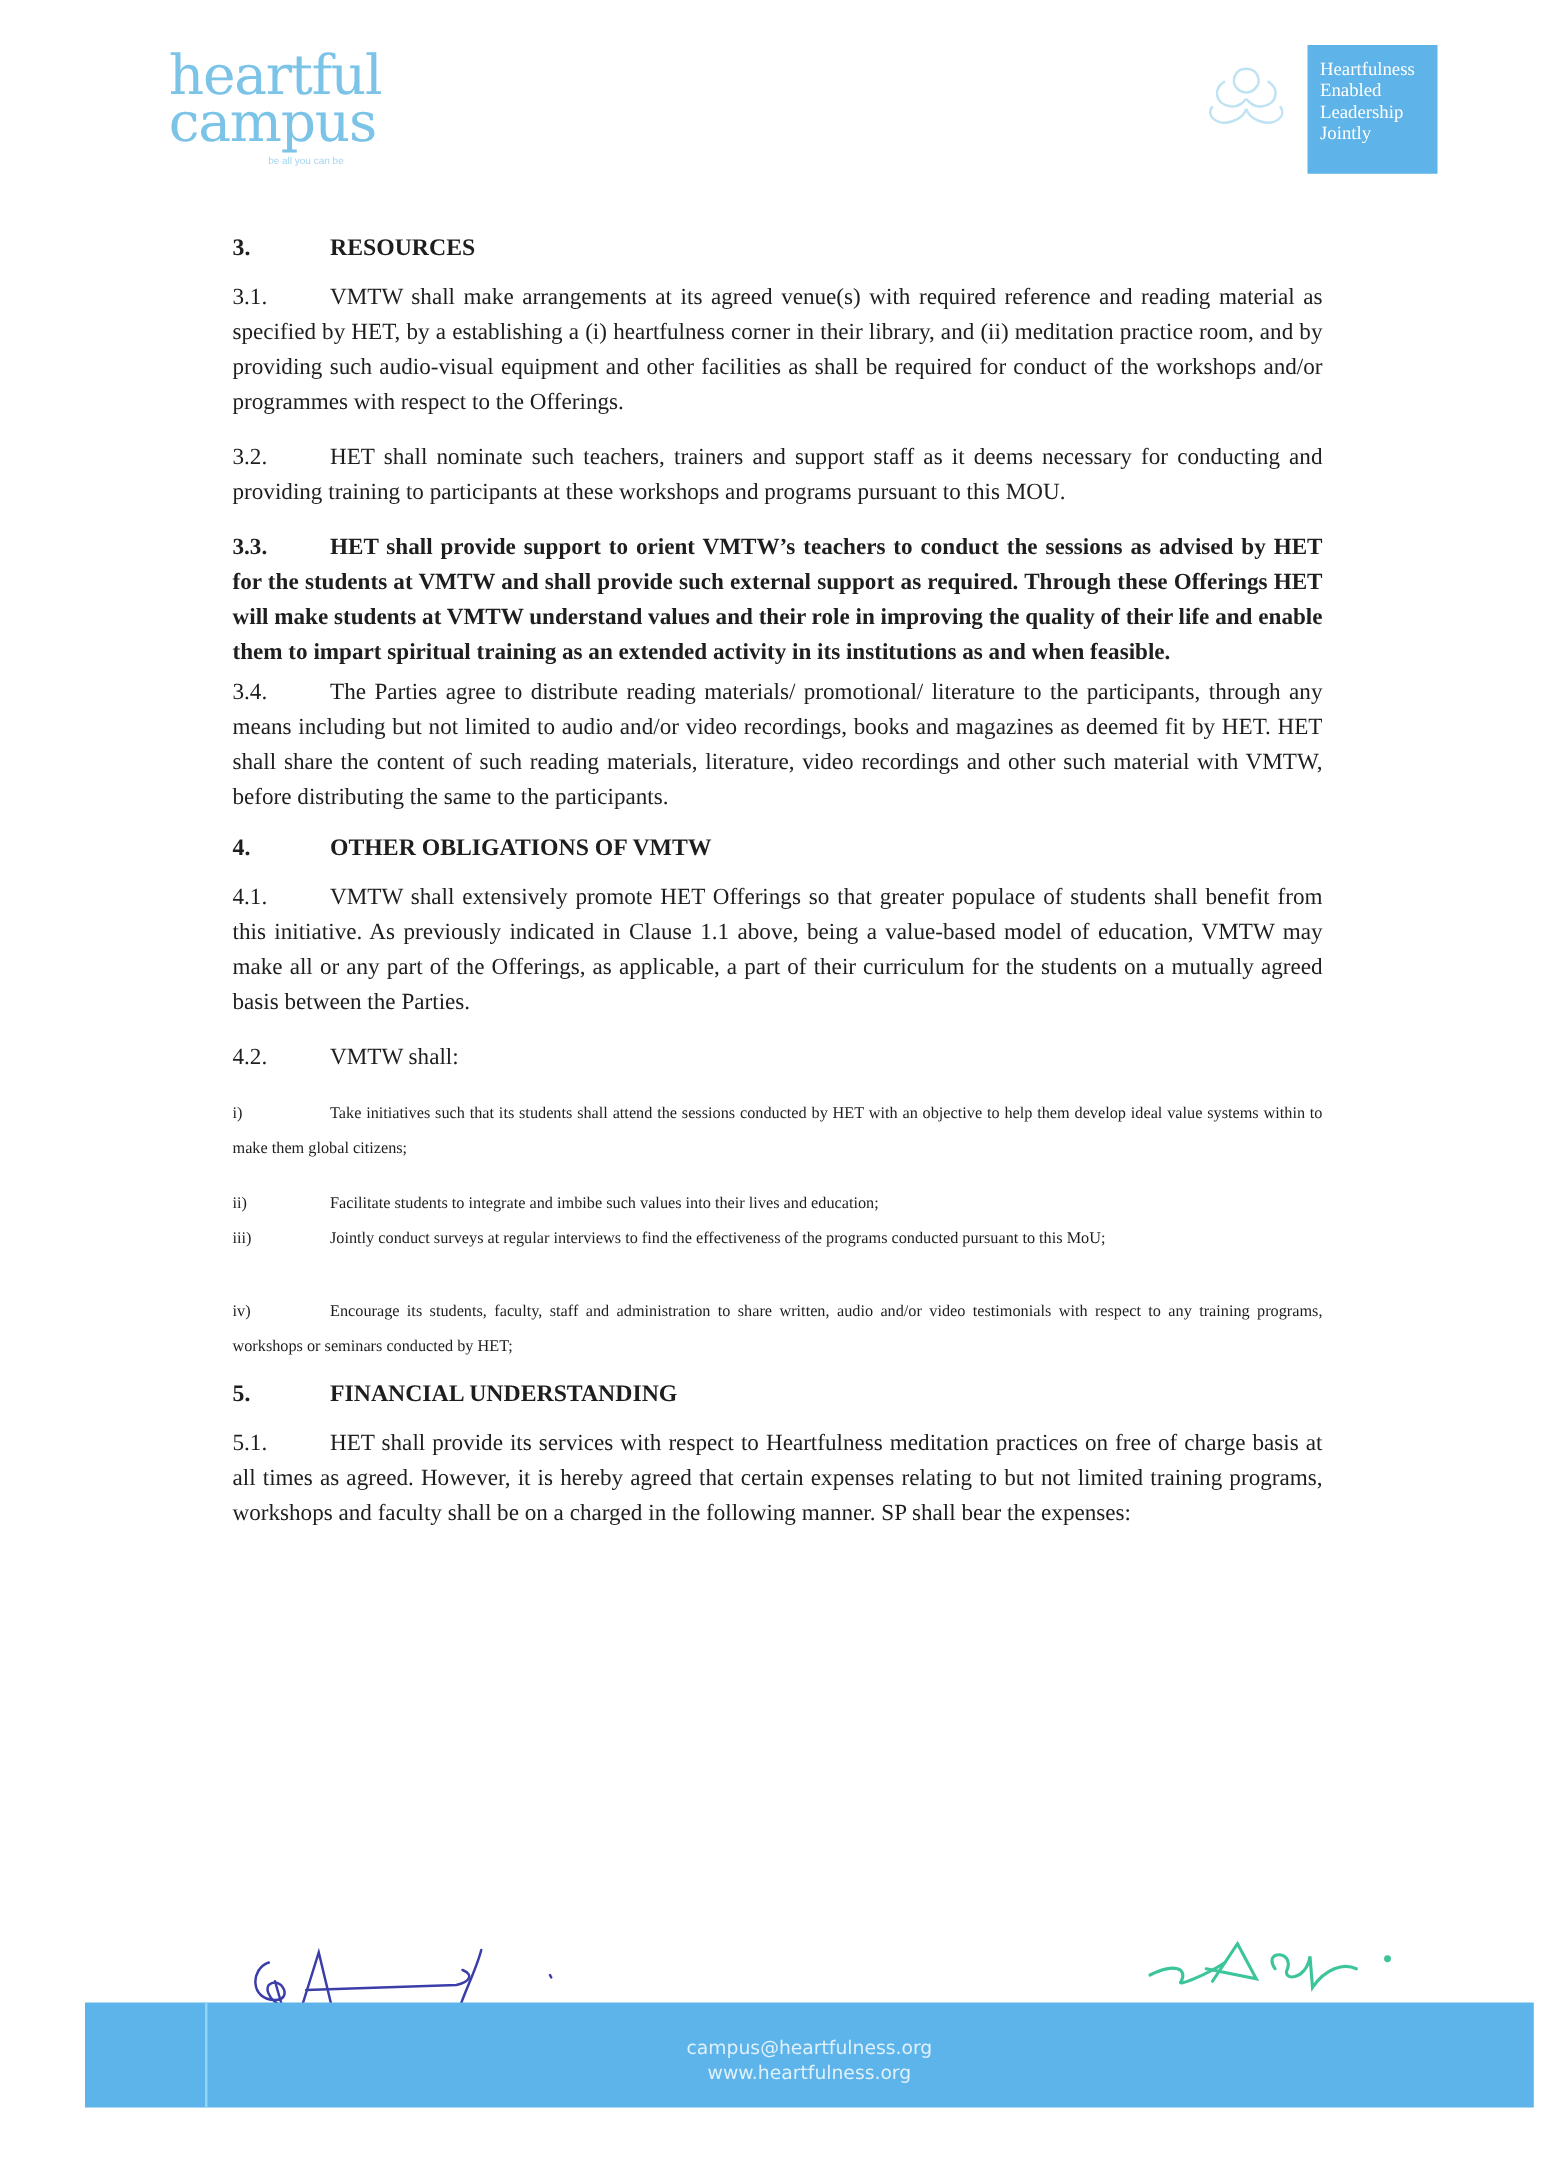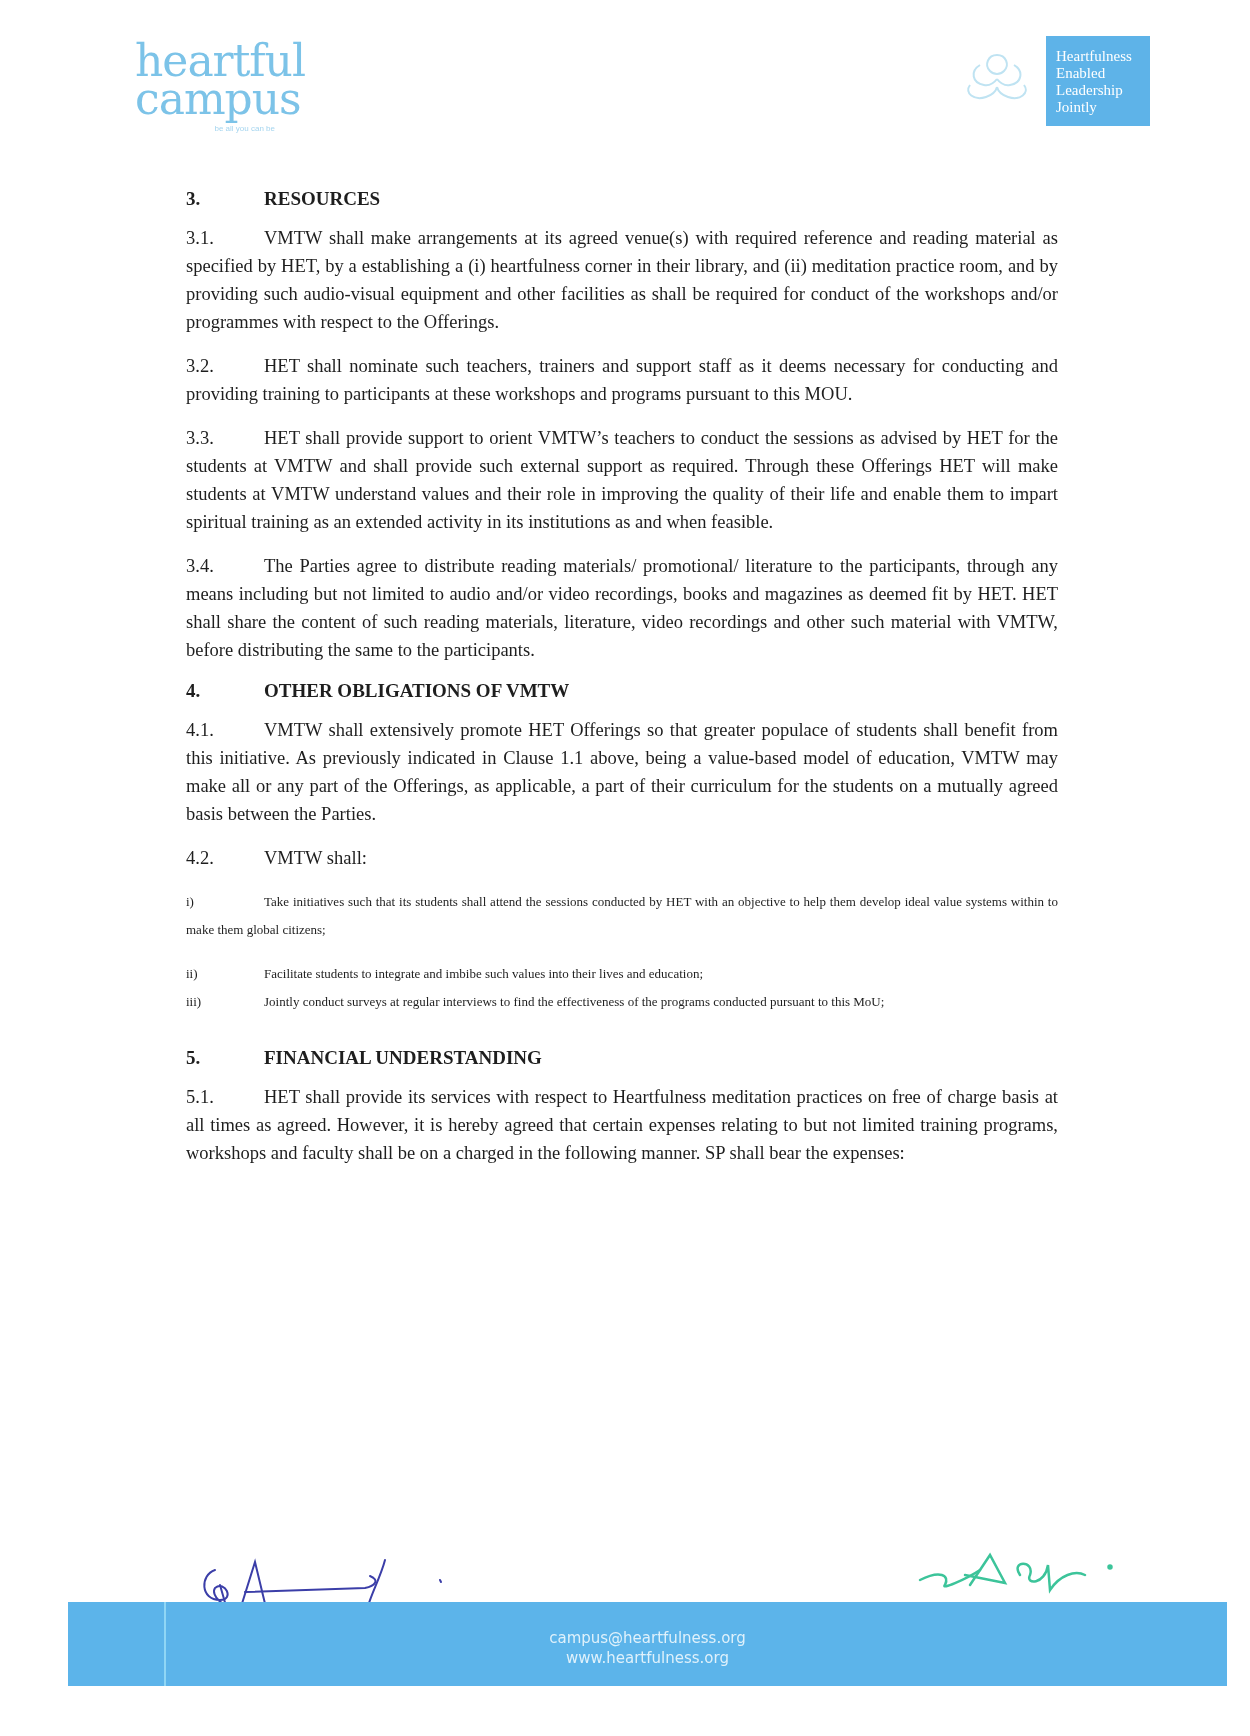--- a/index.html
+++ b/index.html
@@ -2,21 +2,21 @@
 <html><head>
 <meta charset="utf-8">
 <style>
   html, body { margin: 0; padding: 0; background: #ffffff; }
   body { width: 1250px; height: 1736px; position: relative; overflow: hidden; font-family: "Liberation Serif", serif; color: #1e1e1e; }
   .logo-left { position: absolute; left: 135px; top: 42px; width: 150px; height: 92px; }
   .logo-left .l1, .logo-left .l2 { display: block; font-family: "DejaVu Serif", serif; color: #7cc3e8; font-size: 44px; line-height: 38px; letter-spacing: -1px; }
   .logo-left .l2 { padding-left: 0px; }
   .logo-left .tag { position: absolute; right: 10px; top: 82px; font-family: "Liberation Sans", sans-serif; font-size: 8px; color: #a5d5ef; }
   .lotus { position: absolute; left: 960px; top: 45px; width: 75px; height: 70px; }
-  .lead-box { position: absolute; left: 1046px; top: 36px; width: 104px; height: 90px; background: #5eb3e8; color: #ffffff; box-sizing: border-box; padding: 12px 0 0 10px; font-family: "Liberation Serif", serif; font-size: 15px; line-height: 17px; }
+  .lead-box { position: absolute; left: 1046px; top: 36px; width: 104px; height: 103px; background: #5eb3e8; color: #ffffff; box-sizing: border-box; padding: 12px 0 0 10px; font-family: "Liberation Serif", serif; font-size: 15px; line-height: 17px; }
   .lead-box span { display: block; }
   .content { position: absolute; left: 186px; top: 188px; width: 872px; }
   .heading { font-weight: bold; font-size: 19px; margin: 0; display: flex; }
   .heading .num { width: 78px; }
   .para { font-size: 18.5px; line-height: 28px; text-align: justify; margin: 0; }
   .para .num { display: inline-block; width: 78px; }
   .item { font-size: 13px; line-height: 28px; text-align: justify; margin: 0; }
   .item .num { display: inline-block; width: 78px; }
   .sig-left { position: absolute; left: 195px; top: 1550px; width: 290px; height: 75px; }
   .sig-right { position: absolute; left: 910px; top: 1545px; width: 220px; height: 60px; }
@@ -57,21 +57,21 @@
     <span class="num">3.</span>
     <span>RESOURCES</span>
   </div>
 
   <p class="para" style="margin-bottom:16px;">
     <span class="num">3.1.</span><span>VMTW shall make arrangements at its agreed venue(s) with required reference and reading material as specified by HET, by a establishing a (i) heartfulness corner in their library, and (ii) meditation practice room, and by providing such audio-visual equipment and other facilities as shall be required for conduct of the workshops and/or programmes with respect to the Offerings.</span>
   </p>
   <p class="para" style="margin-bottom:16px;">
     <span class="num">3.2.</span><span>HET shall nominate such teachers, trainers and support staff as it deems necessary for conducting and providing training to participants at these workshops and programs pursuant to this MOU.</span>
   </p>
-  <p class="para" style="margin-bottom:16px;">
+  <p class="para" style="margin-bottom:4px;font-weight:bold;">
     <span class="num">3.3.</span><span>HET shall provide support to orient VMTW’s teachers to conduct the sessions as advised by HET for the students at VMTW and shall provide such external support as required. Through these Offerings HET will make students at VMTW understand values and their role in improving the quality of their life and enable them to impart spiritual training as an extended activity in its institutions as and when feasible.</span>
   </p>
   <p class="para" style="margin-bottom:16px;">
     <span class="num">3.4.</span><span>The Parties agree to distribute reading materials/ promotional/ literature to the participants, through any means including but not limited to audio and/or video recordings, books and magazines as deemed fit by HET.  HET shall share the content of such reading materials, literature, video recordings and other such material with VMTW, before distributing the same to the participants.</span>
   </p>
 
   <div class="heading" style="margin-bottom:14px;">
     <span class="num">4.</span>
     <span>OTHER OBLIGATIONS OF VMTW</span>
   </div>
@@ -84,20 +84,23 @@
   </p>
 
   <p class="item" style="margin-bottom:16px;">
     <span class="num">i)</span><span>Take initiatives such that its students shall attend the sessions conducted by HET with an objective to help them develop ideal value systems within to make them global citizens;</span>
   </p>
   <p class="item" style="">
     <span class="num">ii)</span><span>Facilitate students to integrate and imbibe such values into their lives and education;</span>
   </p>
   <p class="item" style="margin-bottom:31px;">
     <span class="num">iii)</span><span>Jointly conduct surveys at regular interviews to find the effectiveness of the programs conducted pursuant to this MoU;</span>
+  </p>
+  <p class="item" style="margin-bottom:14px;">
+    <span class="num">iv)</span><span>Encourage its students, faculty, staff and administration to share written, audio and/or video testimonials with respect to any training programs, workshops or seminars conducted by HET;</span>
   </p>
 
   <div class="heading" style="margin-bottom:14px;">
     <span class="num">5.</span>
     <span>FINANCIAL UNDERSTANDING</span>
   </div>
 
   <p class="para">
     <span class="num">5.1.</span><span>HET shall provide its services with respect to Heartfulness meditation practices on free of charge basis at all times as agreed. However, it is hereby agreed that certain expenses relating to but not limited training programs, workshops and faculty shall be on a charged in the following manner. SP shall bear the expenses:</span>
   </p>

